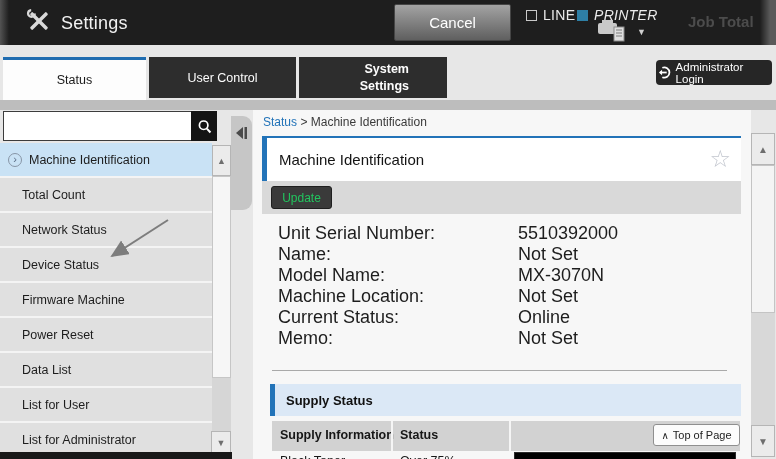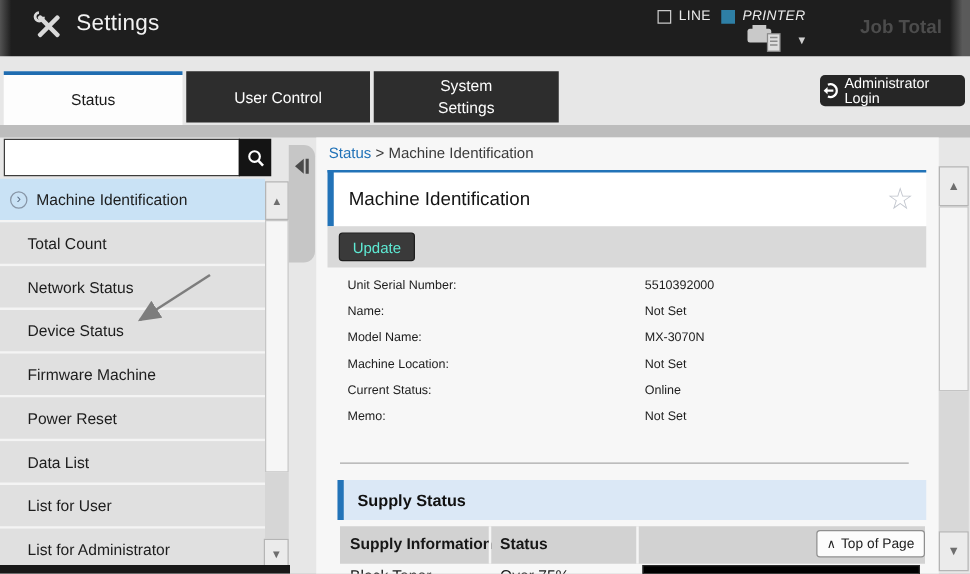--- a/index.html
+++ b/index.html
@@ -3,44 +3,44 @@
 <meta charset="utf-8">
 <style>
   * { margin:0; padding:0; box-sizing:border-box; }
   body { font-family:"Liberation Sans", sans-serif; background:#9a9a9a; }
   #screen { position:relative; width:776px; height:459px; overflow:hidden;
             background:#e7e7e7; }
 
   
   .topbar { position:absolute; left:0; top:0; width:776px; height:45px;
     background:linear-gradient(90deg,#535353 0px,#1e1e1e 9px,#1e1e1e 760px,#5a5a5a 770px); }
-  .settings-group { position:absolute; left:26px; top:8px; display:flex; align-items:flex-start; gap:9px; }
+  .settings-group { position:absolute; left:26px; top:8px; display:flex; align-items:flex-end; gap:9px; }
   .settings-title { color:#f2f2f2; font-size:18px; font-weight:500; letter-spacing:.2px; }
   .cancel-btn { position:absolute; left:394px; top:4px; width:117px; height:37px;
     background:linear-gradient(#a3a3a3,#5f5f5f); border:1px solid #454545; border-radius:2px;
     color:#ffffff; font-size:15px; display:flex; align-items:center; justify-content:center; cursor:pointer; }
   .ind-group { position:absolute; top:7px; display:flex; align-items:center; gap:6px; }
   .line-group { left:526px; } .printer-group { left:577px;font-style:italic; }
   .chk { width:11px; height:11px; border:1px solid #c9c9c9; background:transparent; display:inline-block; }
   .sq-on { width:11px; height:11px; background:#2e7fa5; display:inline-block; }
-  .ind-label { color:#eaeaea; font-size:11px; letter-spacing:.3px; }
+  .ind-label { color:#eaeaea; font-size:14px; letter-spacing:.3px; }
   .printer-icon-wrap { position:absolute; left:597px; top:19px; }
   .caret-down { position:absolute; left:637px; top:27px; color:#cfcfcf; font-size:9px; }
   .job-status { position:absolute; left:688px; top:13px; color:#4c4c4c; font-size:15px; font-weight:600; }
 
   
   .gray-band { position:absolute; left:0; top:100px; width:776px; height:10px; background:#bdbdbd; }
   .tab { position:absolute; top:57px; display:flex; align-items:center; justify-content:center;
          font-size:12.5px; cursor:pointer; }
   .tab-active { left:3px; width:143px; height:43px; background:#fdfdfd; border-top:3px solid #1f6cb0;
                 color:#1a1a1a; z-index:2; }
   .tab-dark { background:#2d2d2d; color:#fdfdfd; height:41px; }
   .tab-user { left:149px; width:147px; }
   .tab-system { left:299px; width:148px; }
-  .tab-system span { width:72px; text-align:center; line-height:1.35; }
+  .tab-system span { width:72px; text-align:right; line-height:1.35;font-weight:bold; }
   .admin-btn { position:absolute; left:656px; top:60px; width:116px; height:25px; background:#262626;
     border-radius:4px; color:#fff; font-size:11.5px; display:flex; align-items:center;
     justify-content:center; gap:5px; cursor:pointer; }
 
   
   .search-input { position:absolute; left:3px; top:111px; width:189px; height:30px;
     border:1px solid #3c3c3c; background:#fff; font-size:13px; padding:0 6px;
     font-family:"Liberation Sans", sans-serif; }
   .search-btn { position:absolute; left:191px; top:111px; width:26px; height:30px; background:#141414;
     display:flex; align-items:center; justify-content:center; cursor:pointer; }
@@ -70,23 +70,23 @@
   
   .main-bg { position:absolute; left:253px; top:110px; width:498px; height:349px; background:#f7f7f7; }
   .breadcrumb { position:absolute; left:263px; top:115px; font-size:12px; color:#3a3a3a; }
   .breadcrumb .bc-link { color:#2273b8; cursor:pointer; }
   .panel-header { position:absolute; left:262px; top:136px; width:479px; height:45px; background:#ffffff;
     border-left:5px solid #2273b8; border-top:2px solid #2273b8; display:flex; align-items:center; }
   .panel-title { font-size:15px; color:#141414; padding-left:12px; }
   .star-icon { position:absolute; right:10px; top:7px; font-size:24px; color:#c2c6ce; cursor:pointer; }
   .update-strip { position:absolute; left:262px; top:181px; width:479px; height:33px; background:#d9d9d9; }
   .update-btn { position:absolute; left:271px; top:186px; width:61px; height:23px; background:#3a3a3a;
-    border:1px solid #1f1f1f; border-radius:3px; color:#5eead4; font-size:12px;
+    border:1px solid #1f1f1f; border-radius:3px; color:#22c55e; font-size:12px;
     display:flex; align-items:center; justify-content:center; cursor:pointer; }
-  .field-row { position:absolute; left:278px; width:450px; height:21px; font-size:10px; color:#1d1d1d; }
+  .field-row { position:absolute; left:278px; width:450px; height:21px; font-size:18px; color:#1d1d1d; }
   .f-label { display:inline-block; width:235px; }
   .divider { position:absolute; left:272px; top:370px; width:455px; height:1px; background:#a9a9a9; }
   .supply-header { position:absolute; left:270px; top:384px; width:471px; height:32px; background:#dbe8f6;
     border-left:5px solid #2273b8; display:flex; align-items:center; padding-left:11px;
     font-size:13px; font-weight:bold; color:#111; }
   .supply-th { position:absolute; left:272px; top:421px; width:468px; height:30px; background:#d2d2d2; }
   .th-text { position:absolute; top:428px; font-size:12.5px; font-weight:bold; color:#171717; }
   .th-sep { position:absolute; top:421px; width:2px; height:30px; background:#f5f5f5; }
   .top-of-page { position:absolute; left:653px; top:424px; width:87px; height:22px; background:#fcfcfc;
     border:1px solid #8f8f8f; border-radius:3px; font-size:11px; color:#222;
@@ -109,20 +109,21 @@
 
   <div class="topbar">
     <div class="settings-group">
       <svg width="26" height="26" viewBox="0 0 24 24">
         <rect x="10.4" y="1.5" width="3.2" height="21" rx="1" transform="rotate(45 12 12)" fill="#d9d9d9"></rect>
         <rect x="10.4" y="1.5" width="3.2" height="21" rx="1" transform="rotate(-45 12 12)" fill="#d9d9d9"></rect>
         <circle cx="5" cy="5" r="3.1" fill="none" stroke="#d9d9d9" stroke-width="2.1" stroke-dasharray="14 6"></circle>
       </svg>
       <span class="settings-title">Settings</span>
     </div>
+    <div class="cancel-btn">Cancel</div>
     <div class="ind-group line-group">
       <span class="chk"></span>
       <span class="ind-label">LINE</span>
     </div>
     <div class="ind-group printer-group">
       <span class="sq-on"></span>
       <span class="ind-label">PRINTER</span>
     </div>
     <div class="printer-icon-wrap">
       <svg width="32" height="23" viewBox="0 0 32 23">

